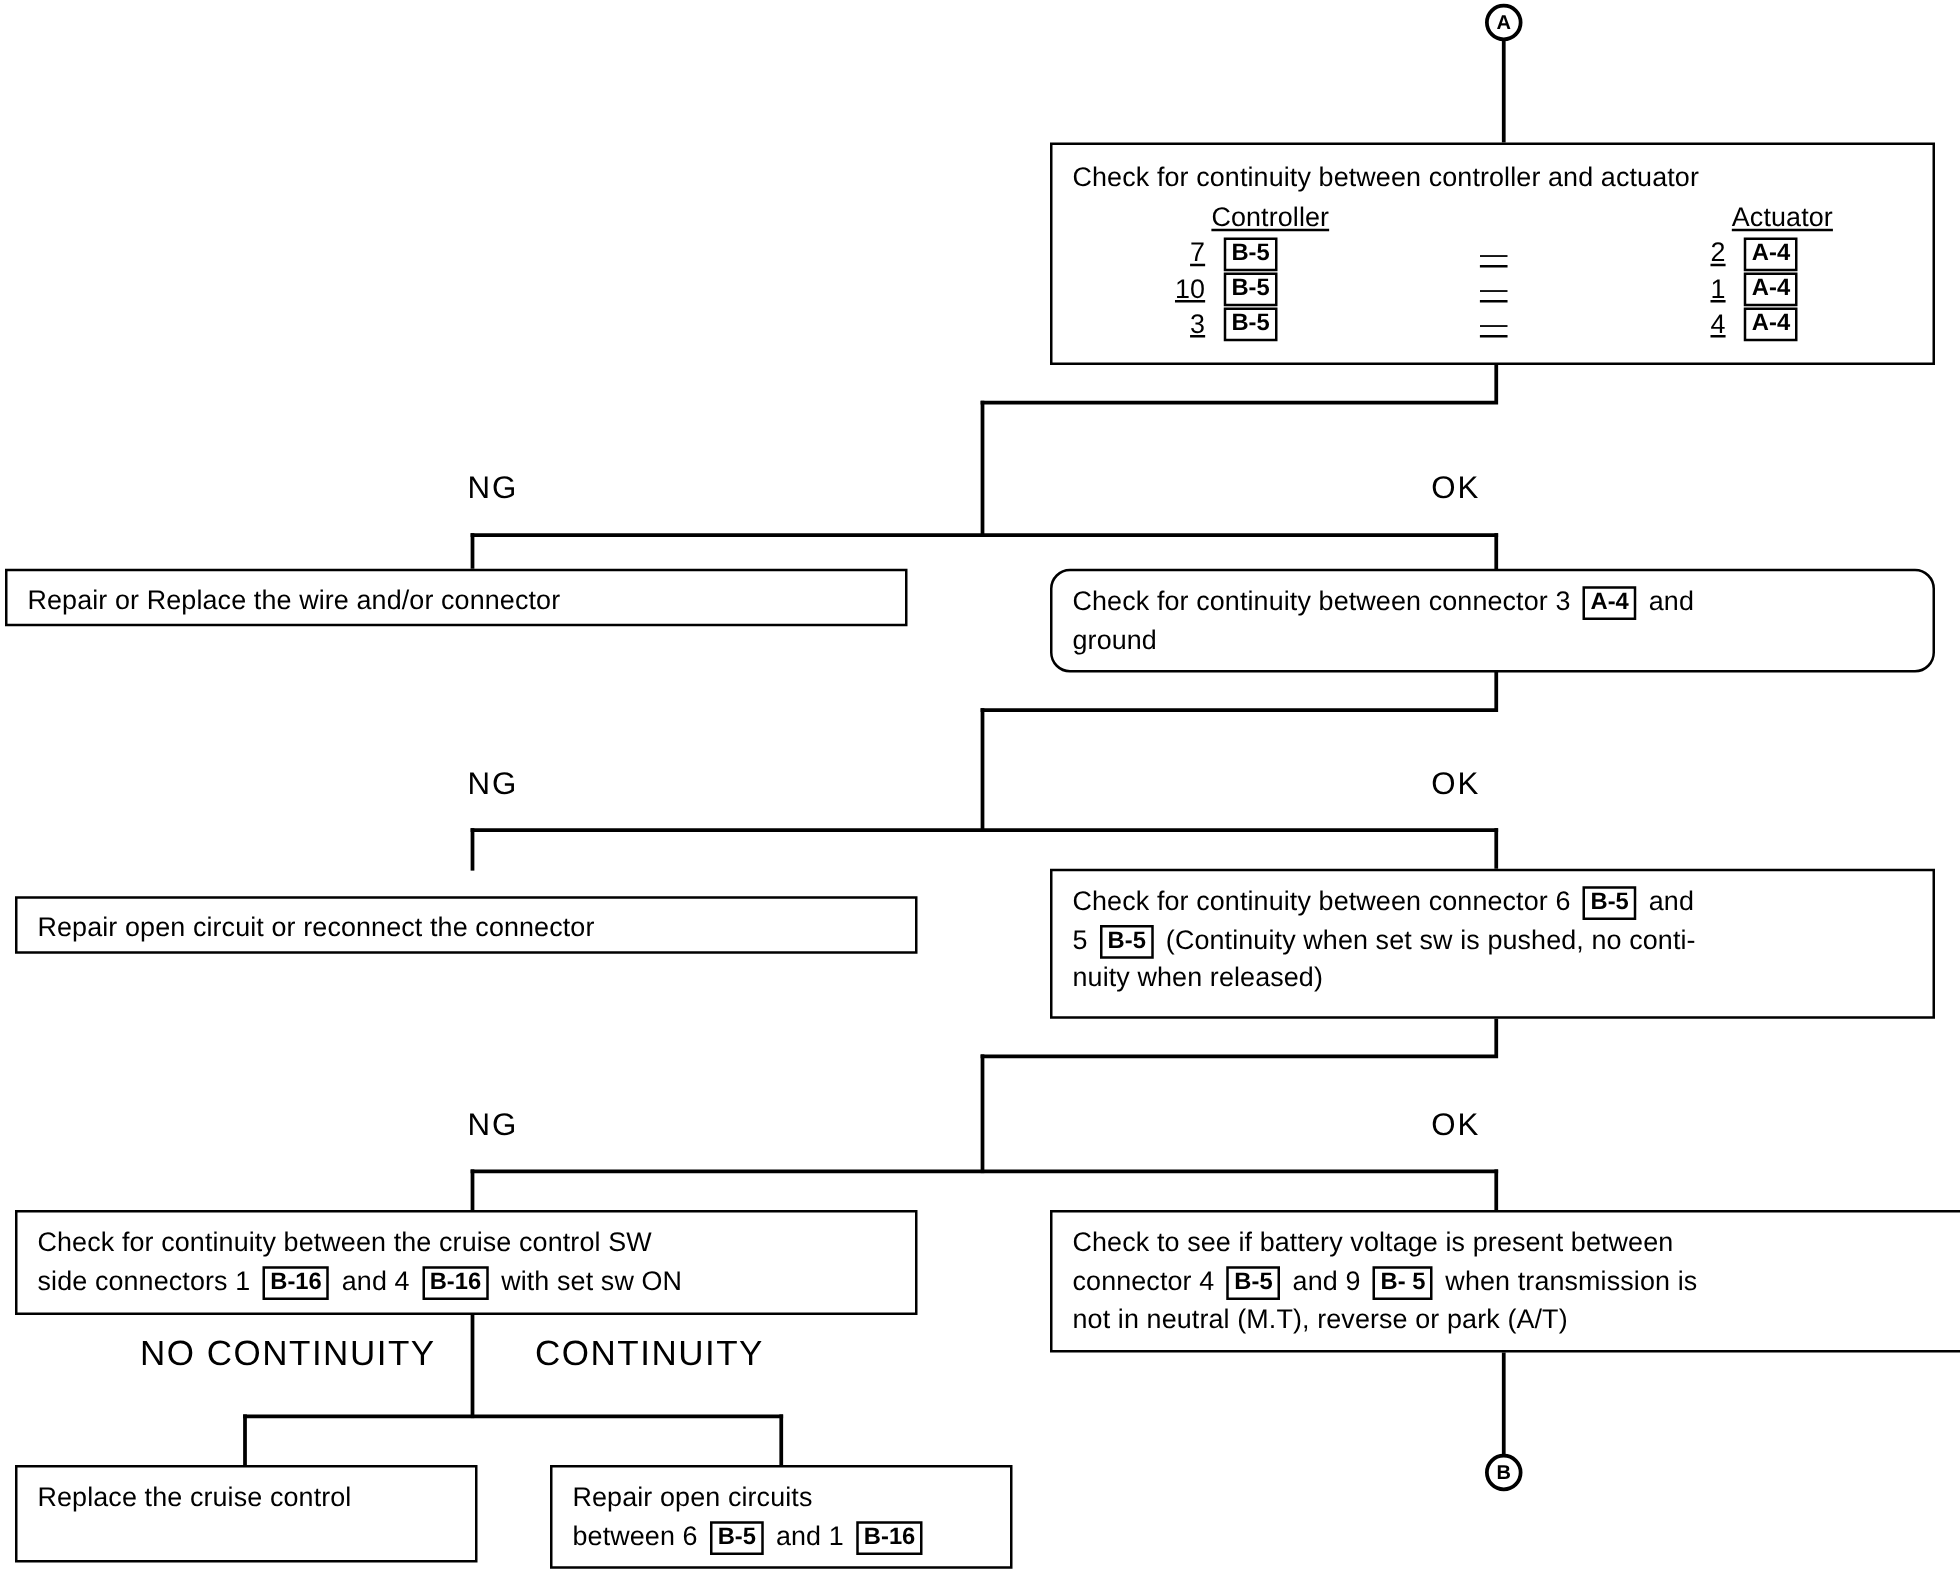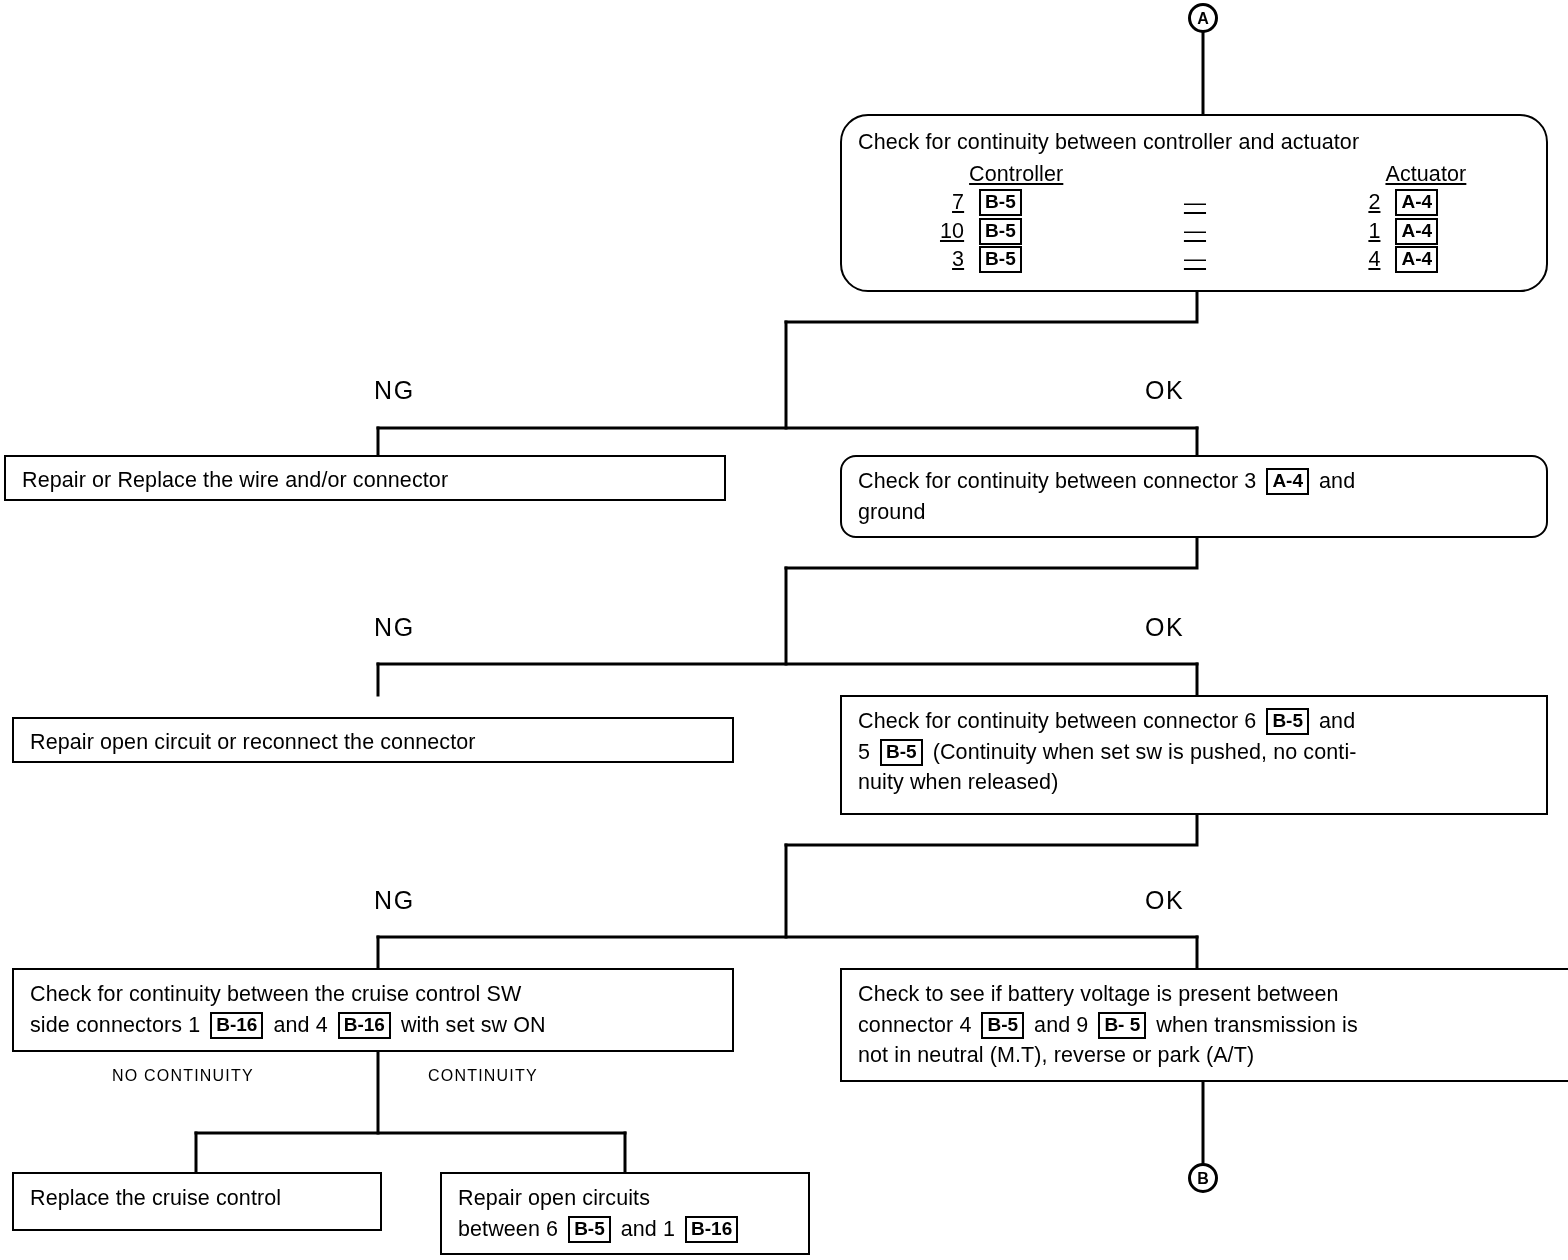--- a/index.html
+++ b/index.html
@@ -35,21 +35,21 @@
     padding: 9px 14px 8px 16px;
   }
   .node .ln { display: block; white-space: nowrap; }
   .edge-label {
     position: absolute;
     font-size: 25px;
     letter-spacing: 1.6px;
     white-space: nowrap;
   }
   .edge-label.small {
-    font-size: 16px;
+    font-size: 28px;
     letter-spacing: 1.2px;
   }
   
   .chip {
     display: inline-block;
     border: 2.5px solid #000;
     padding: 0px 4px 1px 4px;
     margin: 0 10px;
     font-size: 19px;
     line-height: 1.16;
@@ -122,21 +122,21 @@
       <path d="M378 1052 L378 1133"></path>
       <path d="M196 1133 L625 1133"></path>
       <path d="M196 1133 L196 1172"></path>
       <path d="M625 1133 L625 1172"></path>
     </g>
   </svg>
 
   <div class="page-conn" style="left:1188px; top:3px;">A</div>
   <div class="page-conn" style="left:1188px; top:1163px;">B</div>
 
-  <div class="node" style="left:840px; top:114px; width:708px; height:178px; padding-top:11px;border-radius:28px;">
+  <div class="node" style="left:840px; top:114px; width:708px; height:178px; padding-top:11px;">
     <span class="ln">Check for continuity between controller and actuator</span>
     <table class="pin-table">
       <tbody>
           <tr>
         <td class="pt-num"></td>
         <td class="pt-chip pt-head">Controller</td>
         <td class="pt-dash"></td>
         <td class="pt-num"></td>
         <td class="pt-chip pt-head">Actuator</td>
       </tr>
@@ -200,21 +200,21 @@
 
   <div class="node" style="left:840px; top:968px; width:757px; height:114px;">
     <span class="ln">Check to see if battery voltage is present between</span>
     <span class="ln"><span>connector 4</span><span class="chip">B-5</span><span>and 9</span><span class="chip">B- 5</span><span>when transmission is</span></span>
     <span class="ln">not in neutral (M.T), reverse or park (A/T)</span>
   </div>
 
   <div class="edge-label small" style="left:112px; top:1067px;">NO CONTINUITY</div>
   <div class="edge-label small" style="left:428px; top:1067px;">CONTINUITY</div>
 
-  <div class="node" style="left:12px; top:1172px; width:370px; height:59px;">
+  <div class="node" style="left:12px; top:1172px; width:370px; height:78px;">
     <span class="ln">Replace the cruise control</span>
   </div>
 
   <div class="node" style="left:440px; top:1172px; width:370px; height:83px;">
     <span class="ln">Repair open circuits</span>
     <span class="ln"><span>between 6</span><span class="chip">B-5</span><span>and 1</span><span class="chip">B-16</span></span>
   </div>
 
 </div>
 

